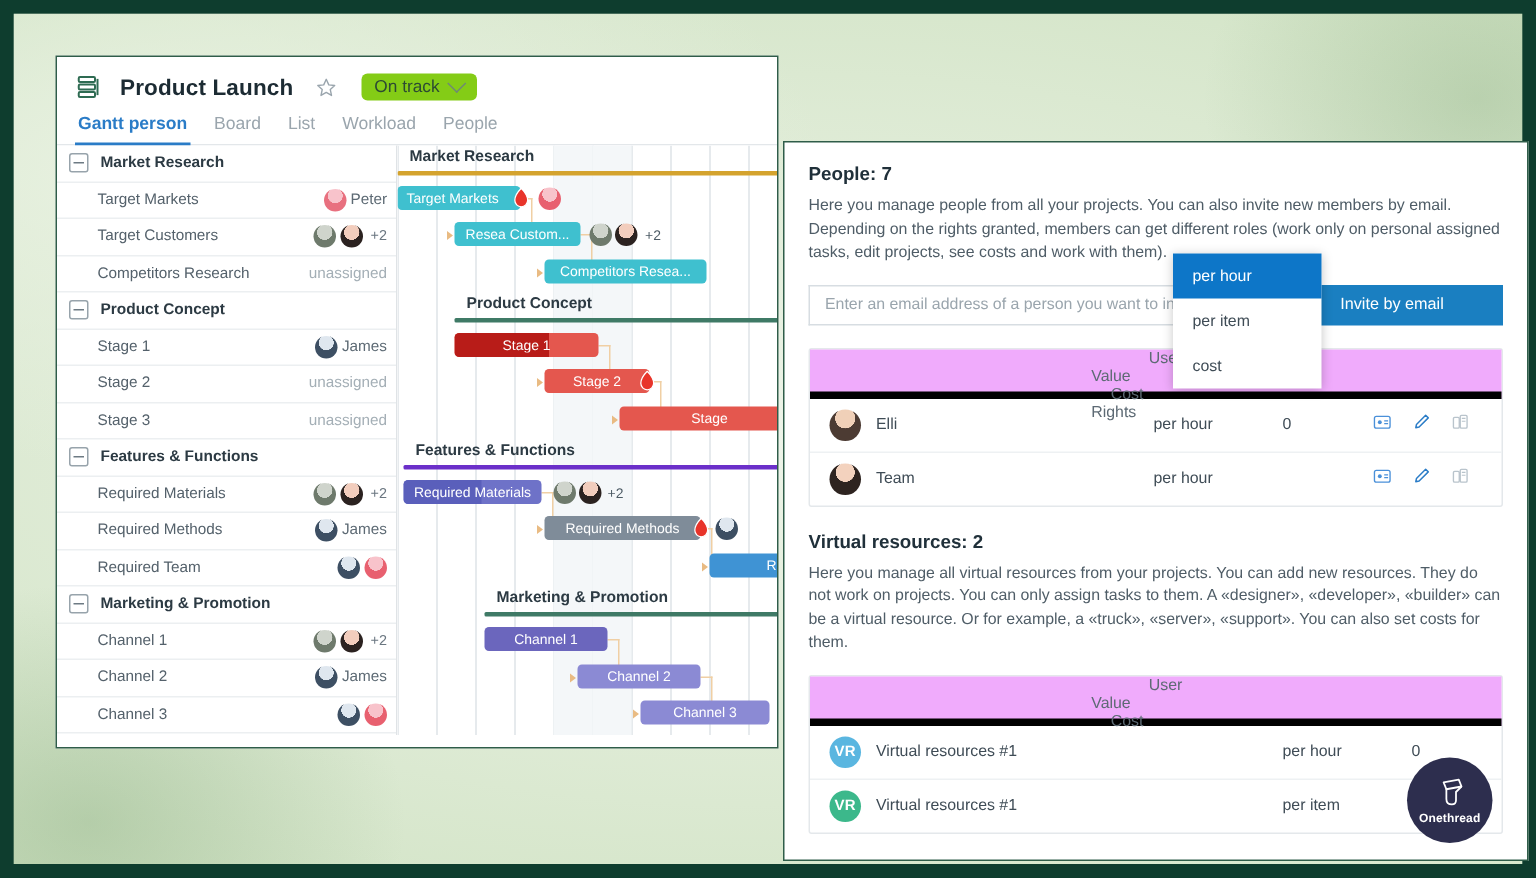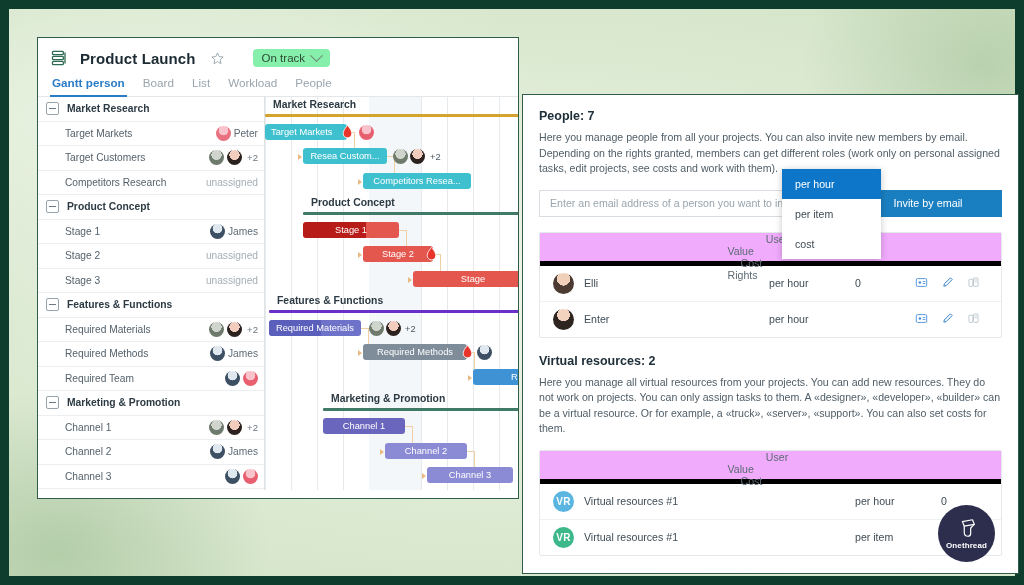--- a/index.html
+++ b/index.html
@@ -29,22 +29,22 @@
   .gantt-window{
     position:absolute;left:28px;top:28px;width:482px;height:462px;
     background:#fff;border:1px solid #2f5d49;box-sizing:border-box;
     overflow:hidden;z-index:3;
   }
   .g-header{display:flex;align-items:center;gap:10px;padding:10px 12px 4px 12px;}
   .proj-icon{width:20px;height:20px;flex:none;}
   .proj-title{font-size:15px;font-weight:700;color:#1c2b33;letter-spacing:.1px;}
   .star-icon{width:15px;height:15px;flex:none;margin-left:4px;}
   .status-pill{
-    display:flex;align-items:center;gap:7px;background:#86efac;color:#2c4a33;
-    border-radius:4px;padding:3px 9px;font-size:11.5px;margin-left:18px;
+    display:flex;align-items:center;gap:7px;background:#84cc16;color:#2c4a33;
+    border-radius:4px;padding:3px 9px;font-size:11.5px;margin-left:6px;
   }
   .chev{width:8px;height:8px;border-right:1.4px solid #6f8a74;border-bottom:1.4px solid #6f8a74;transform:rotate(45deg) translate(-2px,-2px);}
   .g-tabs{display:flex;gap:18px;padding:4px 14px 0 14px;border-bottom:1px solid #e3e7ea;}
   .g-tab{font-size:11.7px;color:#9aa5ad;padding-bottom:7px;position:relative;}
   .g-tab.active{color:#2a7cc7;font-weight:700;}
   .g-tab.active:after{content:"";position:absolute;left:-2px;right:-2px;bottom:-1px;height:2.5px;background:#2a7cc7;}
 
   .g-body{display:flex;height:393px;position:relative;}
   .task-col{width:226px;flex:none;border-right:1px solid #dfe3e6;position:relative;background:#fff;}
   .t-row{height:24.5px;display:flex;align-items:center;border-bottom:1px solid #eceff1;padding:0 6px 0 8px;box-sizing:border-box;}
@@ -418,21 +418,21 @@
               <span><svg class="ricon" viewBox="0 0 20 20">
                   <rect x="3" y="5" width="6" height="11" rx="1.2" fill="none" stroke="#b9c4cc" stroke-width="1.4"></rect>
                   <rect x="10" y="3" width="7" height="13" rx="1.2" fill="none" stroke="#b9c4cc" stroke-width="1.4"></rect>
                   <path d="M11.6 6h3.8M11.6 9h3.8" stroke="#b9c4cc" stroke-width="1.2"></path>
                 </svg></span>
      </div>
           </div>
           <div class="tbl-row">
             <div class="c-user">
        <span class="av-lg mary"></span>
-       <span>Enter</span>
+       <span>Team</span>
      </div>
      <div class="c-val">per hour</div>
      <div class="c-cost"></div>
      <div class="c-rights">
        <span><svg class="ricon" viewBox="0 0 20 20">
                   <rect x="2" y="4" width="16" height="12" rx="2" fill="none" stroke="#4a90d9" stroke-width="1.4"></rect>
                   <circle cx="7.5" cy="10" r="2" fill="#4a90d9"></circle>
                   <path d="M12 8.5h4M12 11.5h4" stroke="#4a90d9" stroke-width="1.3"></path>
                 </svg></span>
               <span><svg class="ricon" viewBox="0 0 20 20">

